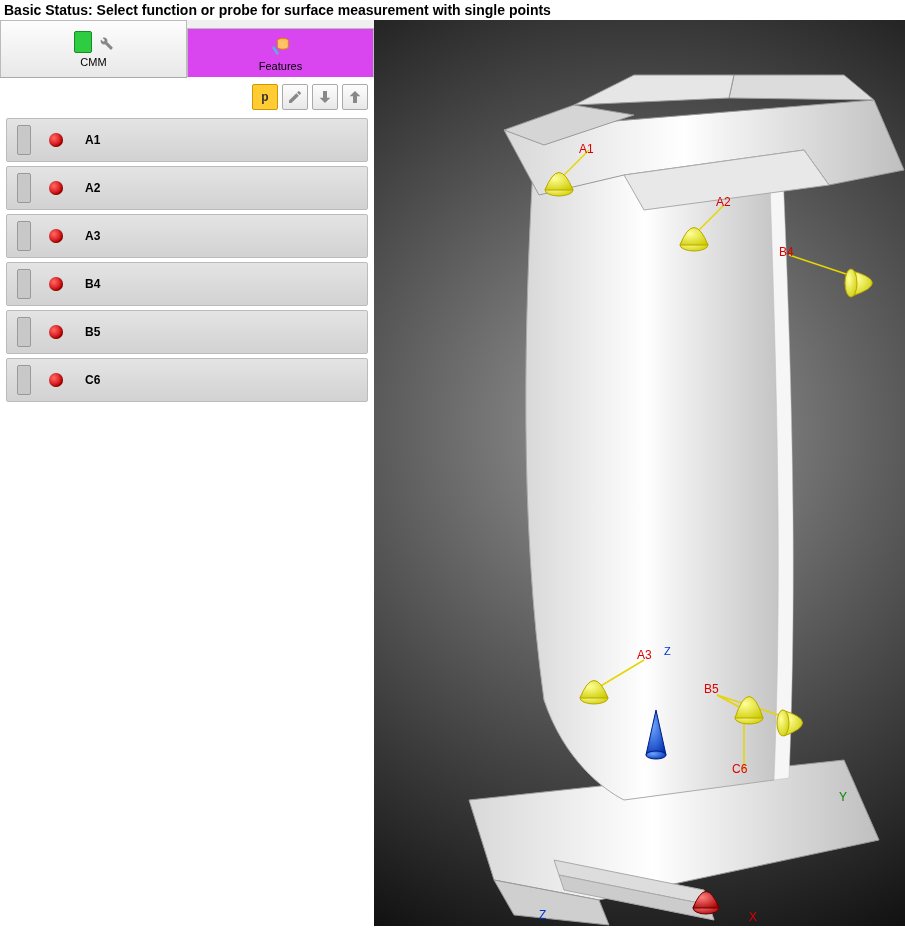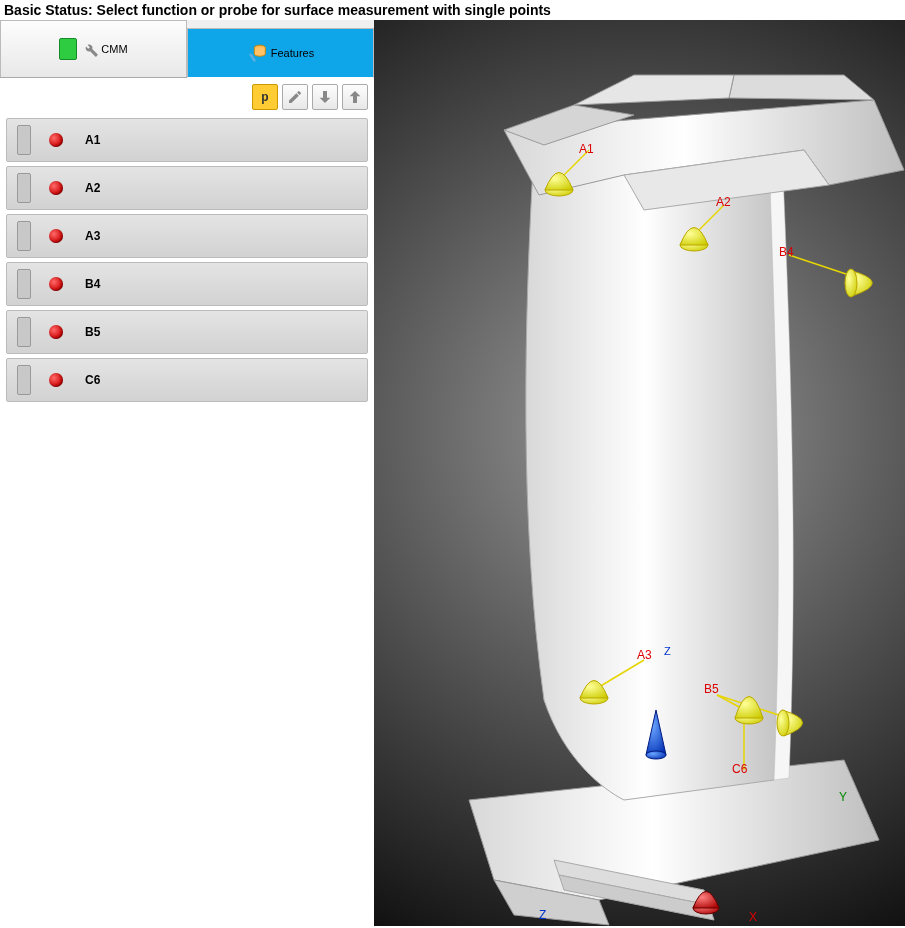--- a/index.html
+++ b/index.html
@@ -30,35 +30,35 @@
   }
   .tab-bar {
     display: flex;
     border-bottom: 1px solid #aaa;
     background: #f0f0f0;
     height: 58px;
   }
   .tab {
     flex: 1;
     display: flex;
-    flex-direction: row;
+    flex-direction: column;
     align-items: center;
     justify-content: center;
     border: 1px solid #bbb;
     border-bottom: none;
     background: linear-gradient(#fdfdfd, #e8e8e8);
     cursor: pointer;
     font-size: 11px;
     padding: 2px;
     gap: 2px;
     position: relative;
     min-width: 0;
   }
   .tab.active {
-    background: #0ea5e9;
+    background: #d946ef;
     border-bottom: 1px solid #fff;
     margin-bottom: -1px;
     margin-top: 8px;
   }
   .tab-icons {
     display: flex;
     gap: 4px;
     align-items: center;
     height: 24px;
   }

